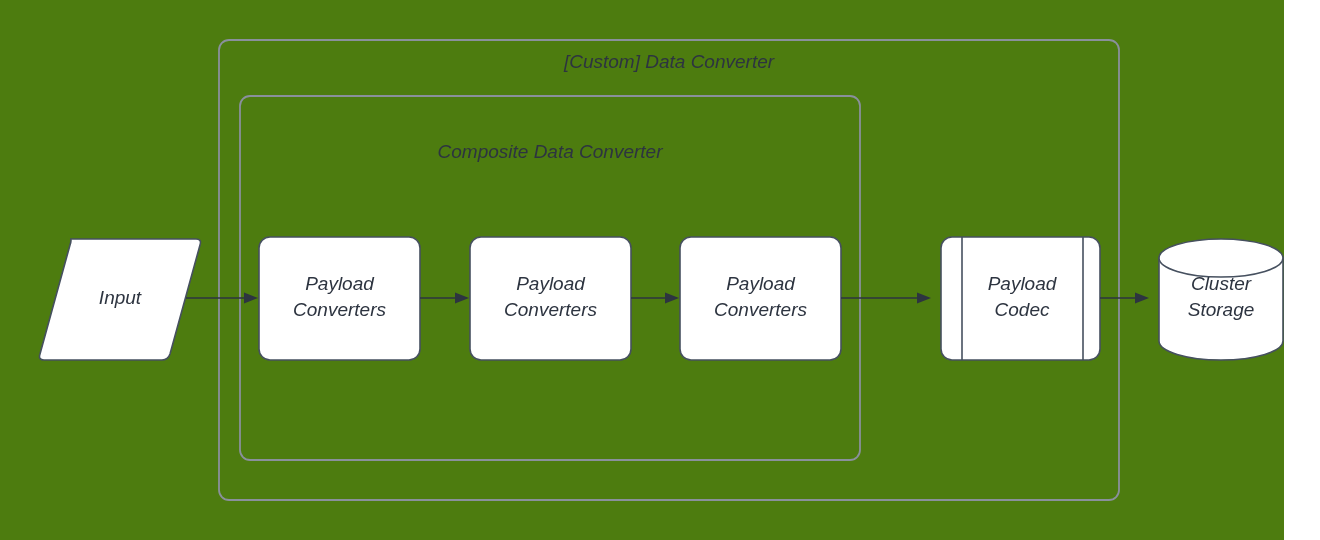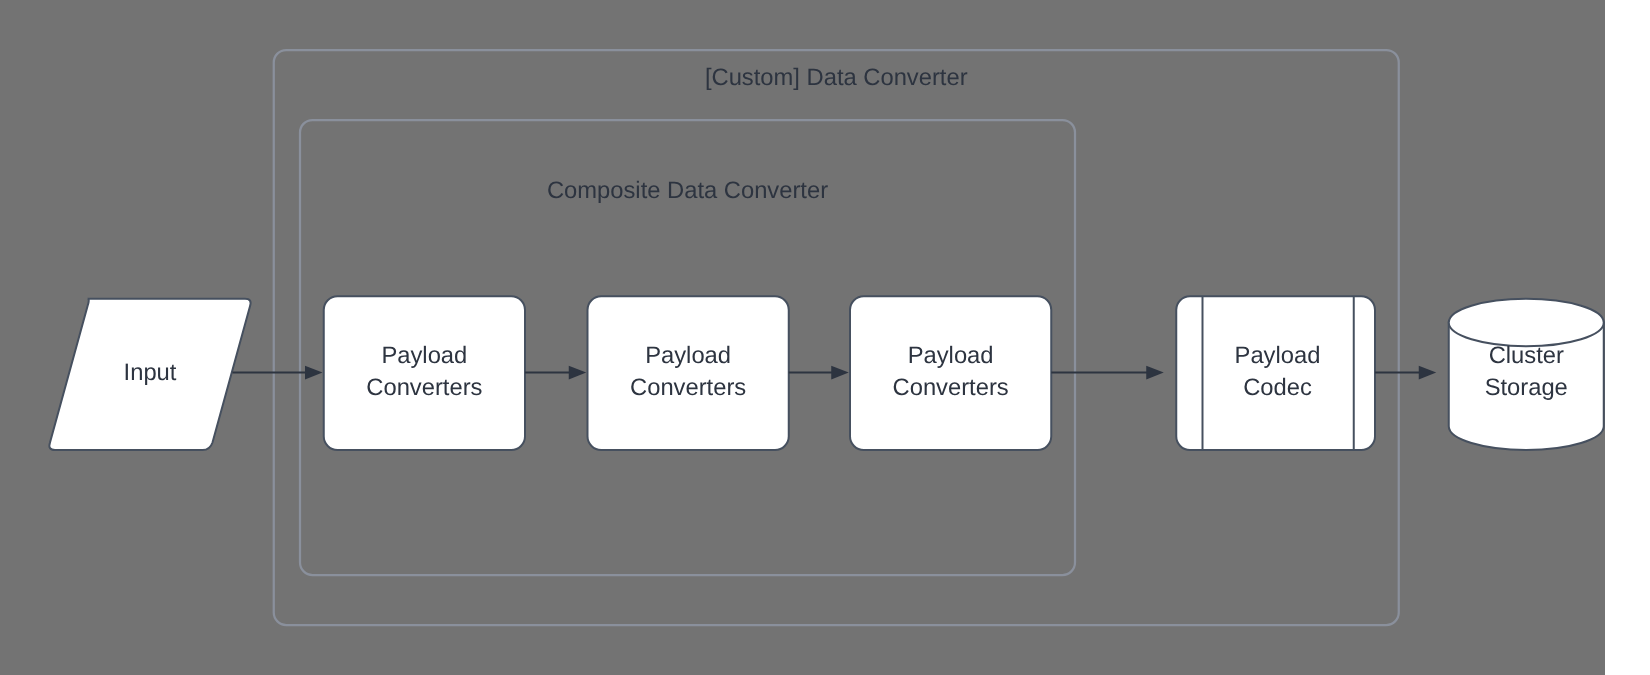--- a/index.html
+++ b/index.html
@@ -7,22 +7,23 @@
     padding: 0;
     background: #ffffff;
   }
   body {
     font-family: "Liberation Sans", sans-serif;
   }
   #canvas {
     position: relative;
     width: 1284px;
     height: 540px;
-    background: #737373;
+    background: #4d7c0f;
     overflow: hidden;
+    font-style: italic;
   }
   #diagram-svg {
     position: absolute;
     top: 0;
     left: 0;
     width: 1320px;
     height: 540px;
   }
   .shape-stroke {
     fill: #ffffff;

